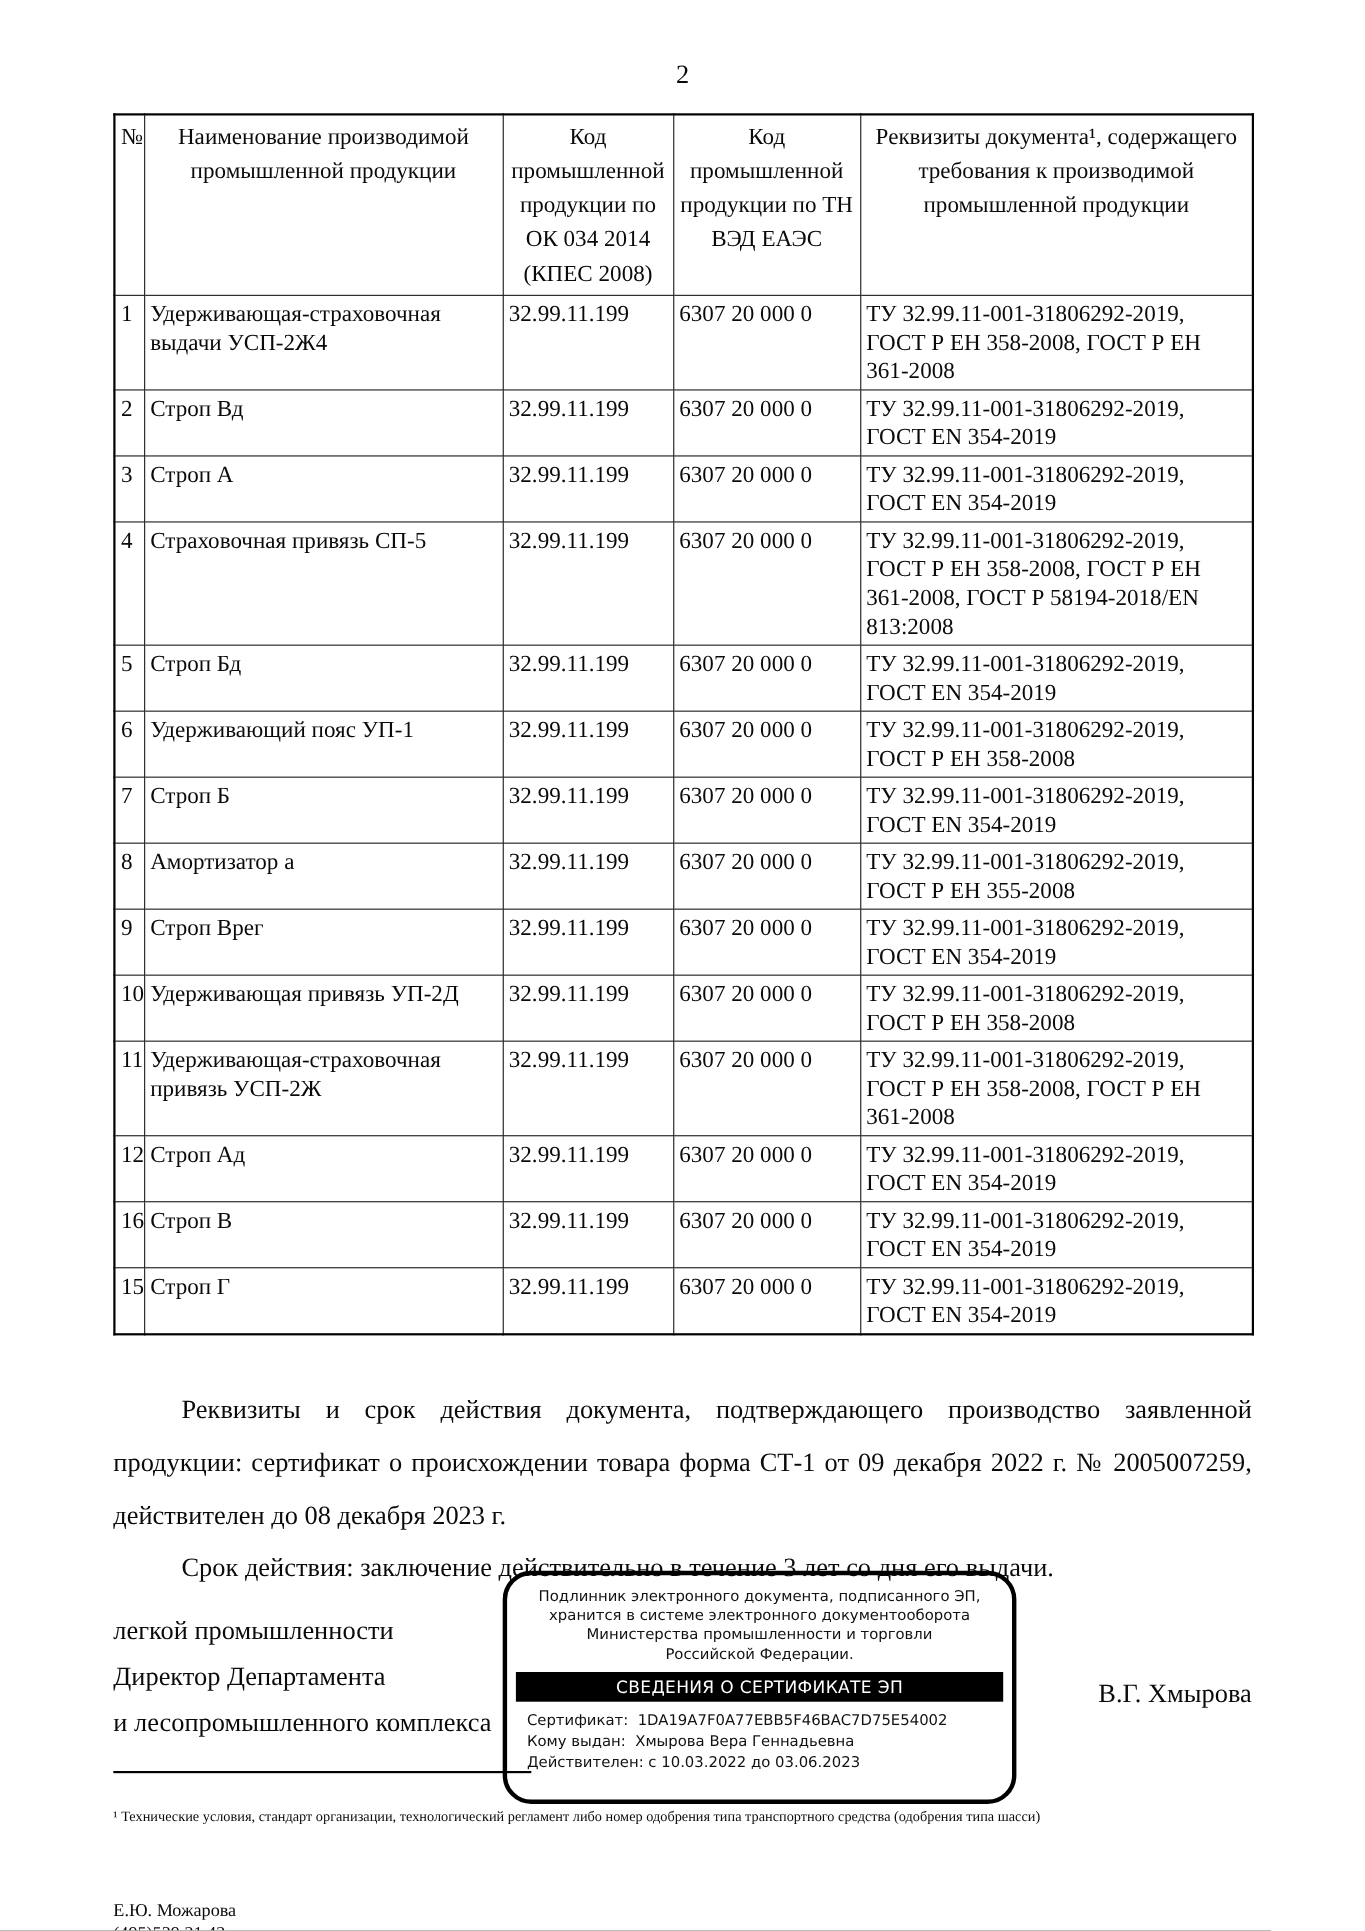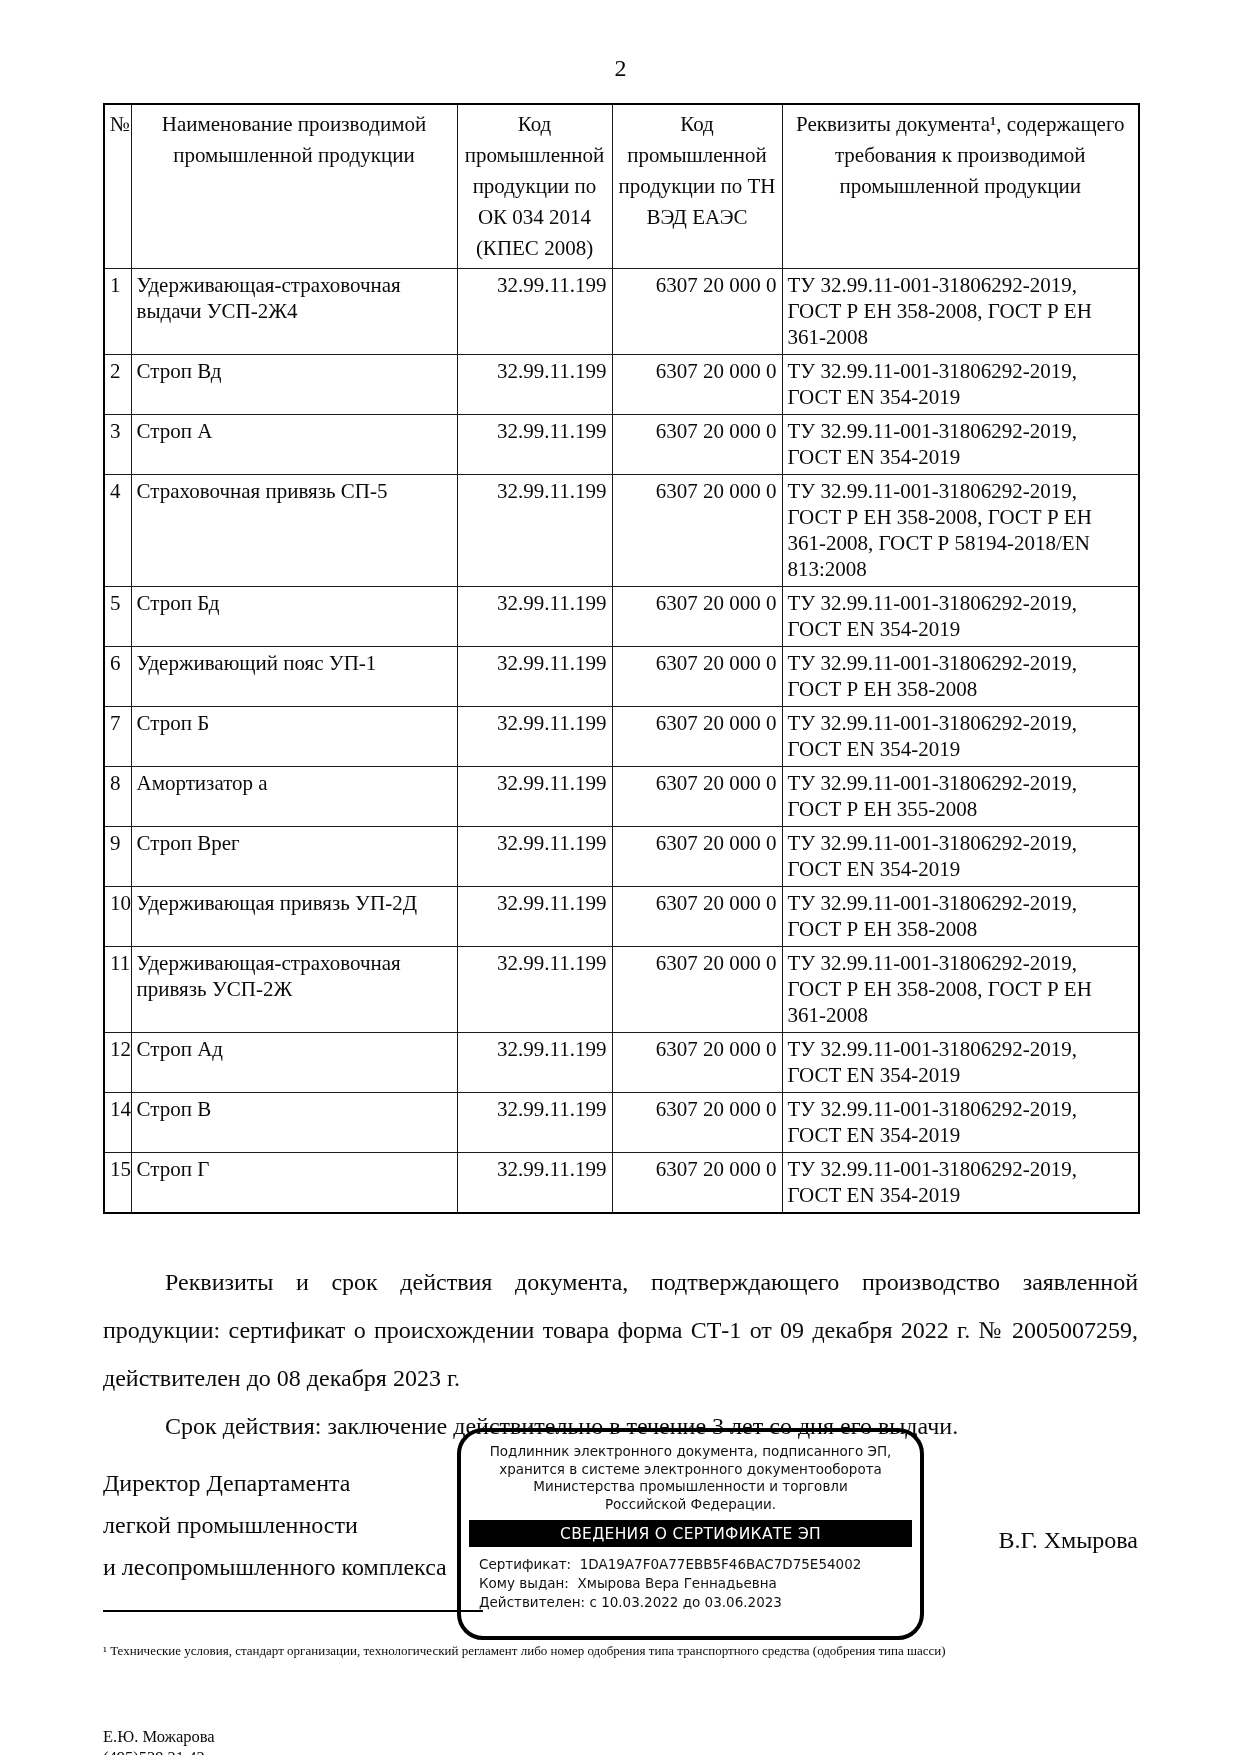--- a/index.html
+++ b/index.html
@@ -29,21 +29,21 @@
     padding:3px 5px 4px 5px;
   }
   table.products th {
     font-weight:normal;
     text-align:center;
     line-height:31px;
     padding-top:4px;
   }
   table.products td { line-height:26px; }
   td.c-num  { padding-left:2px; padding-right:1px; }
-  td.c-ok, td.c-tnved { text-align:right; }
+  td.c-ok, td.c-tnved { text-align:left; }
   tr { page-break-inside:avoid; }
 
   .text-block { position:absolute; left:103px; top:1258px; width:1035px; }
   .para {
     font-size:24px; line-height:48px;
     text-align:justify; text-indent:62px;
   }
   .para.last { text-align:left; }
 
   .sig-position { position:absolute; left:103px; top:1462px; font-size:24px; line-height:42px; }
@@ -191,21 +191,21 @@
     <tr>
       <td class="c-num">12</td>
       <td class="c-name">Строп Ад</td>
       <td class="c-ok">32.99.11.199</td>
       <td class="c-tnved">6307 20 000 0</td>
       <td class="c-docs">ТУ 32.99.11-001-31806292-2019, ГОСТ EN 354-2019</td>
     </tr>
 
 
     <tr>
-      <td class="c-num">14</td>
+      <td class="c-num">16</td>
       <td class="c-name">Строп В</td>
       <td class="c-ok">32.99.11.199</td>
       <td class="c-tnved">6307 20 000 0</td>
       <td class="c-docs">ТУ 32.99.11-001-31806292-2019, ГОСТ EN 354-2019</td>
     </tr>
 
     <tr>
       <td class="c-num">15</td>
       <td class="c-name">Строп Г</td>
       <td class="c-ok">32.99.11.199</td>
@@ -215,22 +215,22 @@
   </tbody>
     </table>
   </div>
 
   <div class="text-block">
     <p class="para">Реквизиты и срок действия документа, подтверждающего производство заявленной продукции: сертификат о происхождении товара форма СТ-1 от 09 декабря 2022 г. № 2005007259, действителен до 08 декабря 2023 г.</p>
     <p class="para last">Срок действия: заключение действительно в течение 3 лет со дня его выдачи.</p>
   </div>
 
   <div class="sig-position">
+    <div>легкой промышленности</div>
     <div>Директор Департамента</div>
-    <div>легкой промышленности</div>
     <div>и лесопромышленного комплекса</div>
   </div>
 
   <div class="sig-name">В.Г. Хмырова</div>
 
   <div class="stamp">
     <div class="stamp-head">
       <div>Подлинник электронного документа, подписанного ЭП,</div>
       <div>хранится в системе электронного документооборота</div>
       <div>Министерства промышленности и торговли</div>

